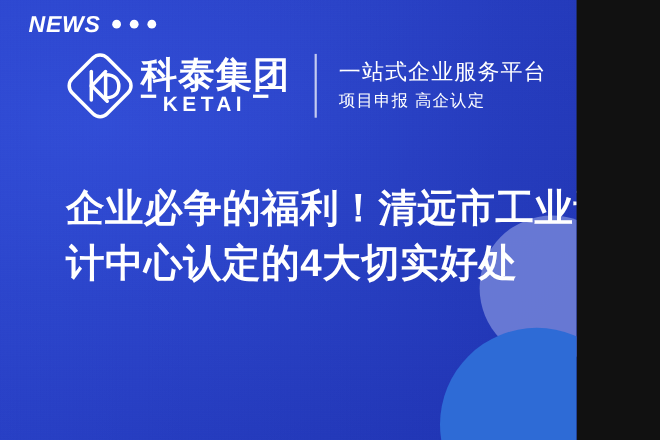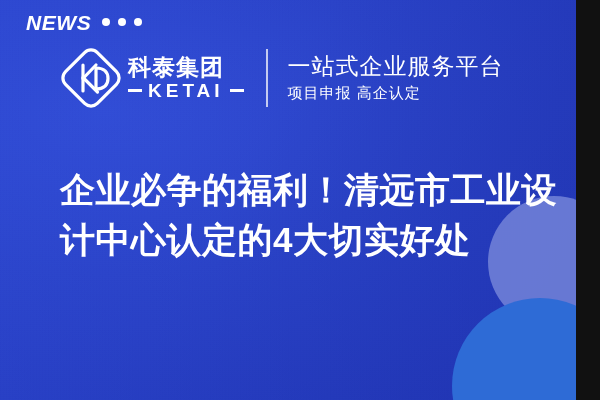--- a/index.html
+++ b/index.html
@@ -2,21 +2,21 @@
 <html><head>
 <meta charset="utf-8">
 <style>
   html, body {
     margin: 0;
     padding: 0;
     background: #111;
   }
   #banner {
     position: relative;
-    width: 576px;
+    width: 524px;
     height: 400px;
     overflow: hidden;
     background: #2B44C8;
     font-family: "Liberation Sans", "DejaVu Sans", sans-serif;
     -webkit-font-smoothing: antialiased;
   }
 
   
   .bg-base {
     position: absolute;
@@ -108,29 +108,28 @@
     display: block;
   }
   .brand-text {
     margin-left: 4px;
     display: flex;
     flex-direction: column;
     justify-content: center;
   }
   .brand-cn {
     color: #ffffff;
-    font-size: 23px;
+    font-size: 33px;
     font-weight: 700;
     line-height: 1.02;
     letter-spacing: 1px;
     white-space: nowrap;
   }
   .brand-en-wrap {
     display: flex;
-    align-items: center;
     gap: 6px;
     margin-top: 2px;
   }
   .brand-en-wrap .rule {
     display: block;
     width: 14px;
     height: 3px;
     background: #ffffff;
   }
   .brand-en {
@@ -150,21 +149,21 @@
     flex: 0 0 2px;
   }
 
   .tagline {
     display: flex;
     flex-direction: column;
     justify-content: center;
   }
   .tagline-main {
     color: #ffffff;
-    font-size: 23px;
+    font-size: 20px;
     font-weight: 400;
     line-height: 1.18;
     letter-spacing: 1px;
     white-space: nowrap;
   }
   .tagline-sub {
     color: #ffffff;
     font-size: 15px;
     font-weight: 400;
     line-height: 1.3;

